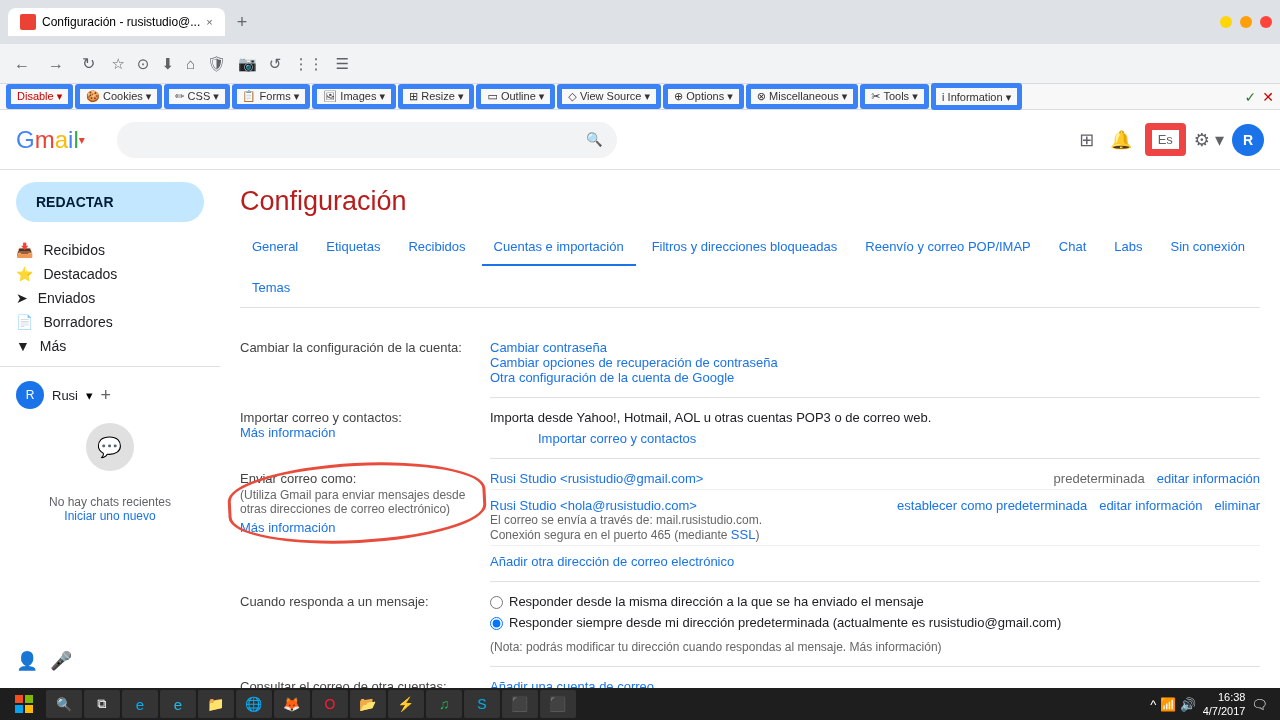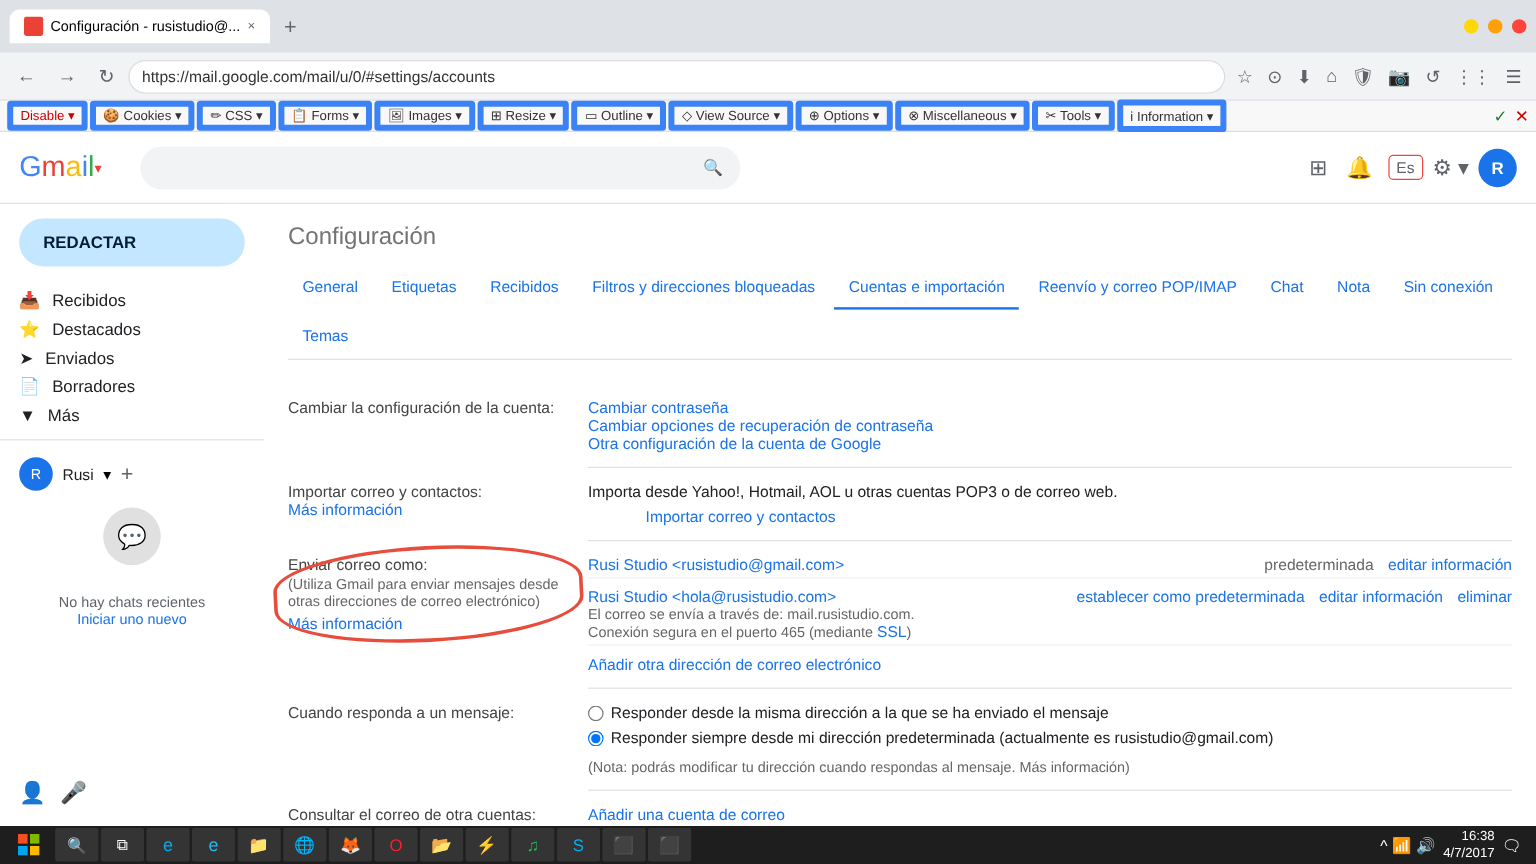--- a/index.html
+++ b/index.html
@@ -103,21 +103,21 @@
       display: flex;
       align-items: center;
       padding: 0 14px;
       gap: 8px;
       margin: 0 16px;
     }
     .search-input { background: none; border: none; outline: none; flex: 1; font-size: 14px; }
     .search-btn { background: none; border: none; cursor: pointer; color: #5f6368; }
     .header-right { margin-left: auto; display: flex; align-items: center; gap: 8px; }
     .header-icon-btn { background: none; border: none; cursor: pointer; color: #5f6368; font-size: 18px; padding: 4px; }
-    .lang-selector { font-size: 13px; color: #5f6368; border: 1px solid #ef4444; border-radius: 4px; padding: 2px 6px; cursor: pointer; }
+    .lang-selector { font-size: 13px; color: #5f6368; border: 7px solid #ef4444; border-radius: 4px; padding: 2px 6px; cursor: pointer; }
     .settings-btn { background: none; border: none; cursor: pointer; color: #5f6368; font-size: 18px; }
     .avatar { width: 32px; height: 32px; background: #1a73e8; border-radius: 50%; display: flex; align-items: center; justify-content: center; color: white; font-size: 14px; font-weight: bold; cursor: pointer; }
 
     
     .gmail-main { display: flex; height: calc(720px - 32px - 40px - 26px - 60px); }
 
     
     .sidebar {
       width: 220px;
       padding: 8px 0;
@@ -167,22 +167,22 @@
     .start-chat-link { color: #1a73e8; font-size: 12px; text-decoration: none; cursor: pointer; display: block; text-align: center; }
     .sidebar-bottom-icon { color: #5f6368; font-size: 18px; cursor: pointer; }
 
     
     .content-area {
       flex: 1;
       overflow-y: auto;
       padding: 0 20px 20px 20px;
     }
     .page-title {
-      font-size: 20px;
-      color: #737373;
+      font-size: 27px;
+      color: #b91c1c;
       font-weight: 400;
       padding: 16px 0 12px 0;
     }
     .settings-tabs {
       display: flex;
       border-bottom: 1px solid #e0e0e0;
       margin-bottom: 20px;
       flex-wrap: wrap;
       gap: 4px;
     }
@@ -302,23 +302,20 @@
     <button class="win-btn" style="background:#ffd60a;"></button>
     <button class="win-btn" style="background:#ff9f0a;"></button>
     <button class="win-btn" style="background:#ff453a;"></button>
   </div>
 </div>
 
 <div class="browser-toolbar">
   <button class="nav-btn">←</button>
   <button class="nav-btn">→</button>
   <button class="nav-btn">↻</button>
-  <div class="address-bar">
-    <span class="address-text">https://mail.google.com/mail/u/0/#settings/accounts</span>
-  </div>
   <div class="toolbar-icons">
     <button class="toolbar-icon-btn">☆</button>
     <button class="toolbar-icon-btn">⊙</button>
     <button class="toolbar-icon-btn">⬇</button>
     <button class="toolbar-icon-btn">⌂</button>
     <button class="toolbar-icon-btn">🛡</button>
     <button class="toolbar-icon-btn">📷</button>
     <button class="toolbar-icon-btn">↺</button>
     <button class="toolbar-icon-btn">⋮⋮</button>
     <button class="toolbar-icon-btn">☰</button>
@@ -419,25 +416,25 @@
     </div>
   </div>
 
   <div class="content-area">
     <div class="page-title">Configuración</div>
 
     <div class="settings-tabs">
       <a class="tab-item">General</a>
       <a class="tab-item">Etiquetas</a>
       <a class="tab-item">Recibidos</a>
+      <a class="tab-item active">Cuentas e importación</a>
       <a class="tab-item">Filtros y direcciones bloqueadas</a>
-      <a class="tab-item active">Cuentas e importación</a>
       <a class="tab-item">Reenvío y correo POP/IMAP</a>
       <a class="tab-item">Chat</a>
-      <a class="tab-item">Nota</a>
+      <a class="tab-item">Labs</a>
       <a class="tab-item">Sin conexión</a>
       <a class="tab-item">Temas</a>
     </div>
 
     <table class="settings-table">
       <tbody>
 
         <tr class="settings-row">
           <td class="settings-label-cell" style="border-top:none;">
             <span>Cambiar la configuración de la cuenta:</span>

